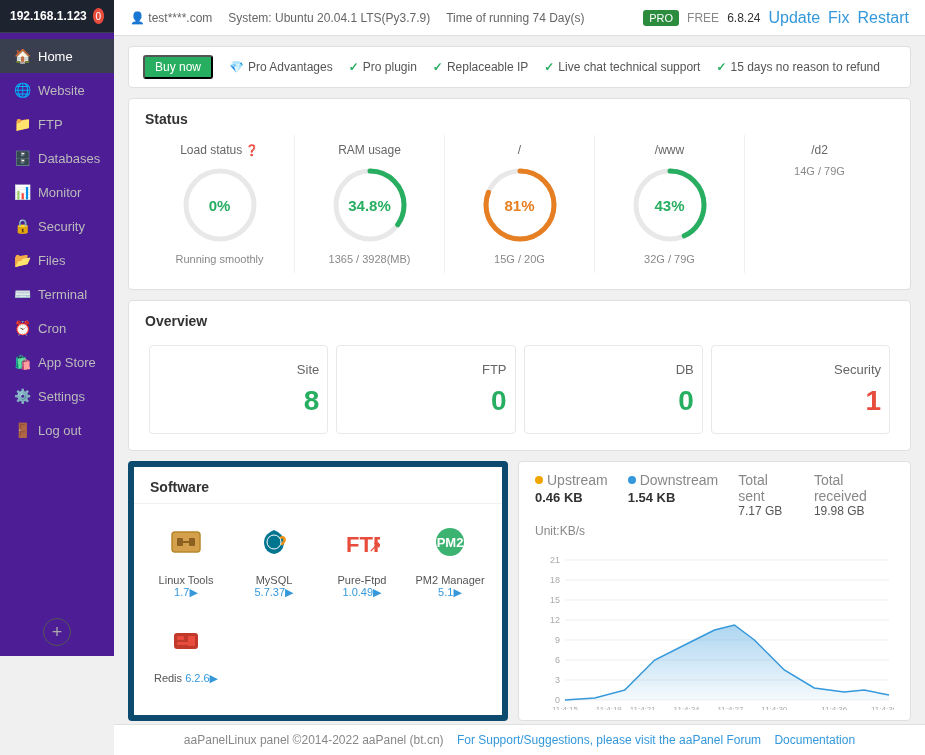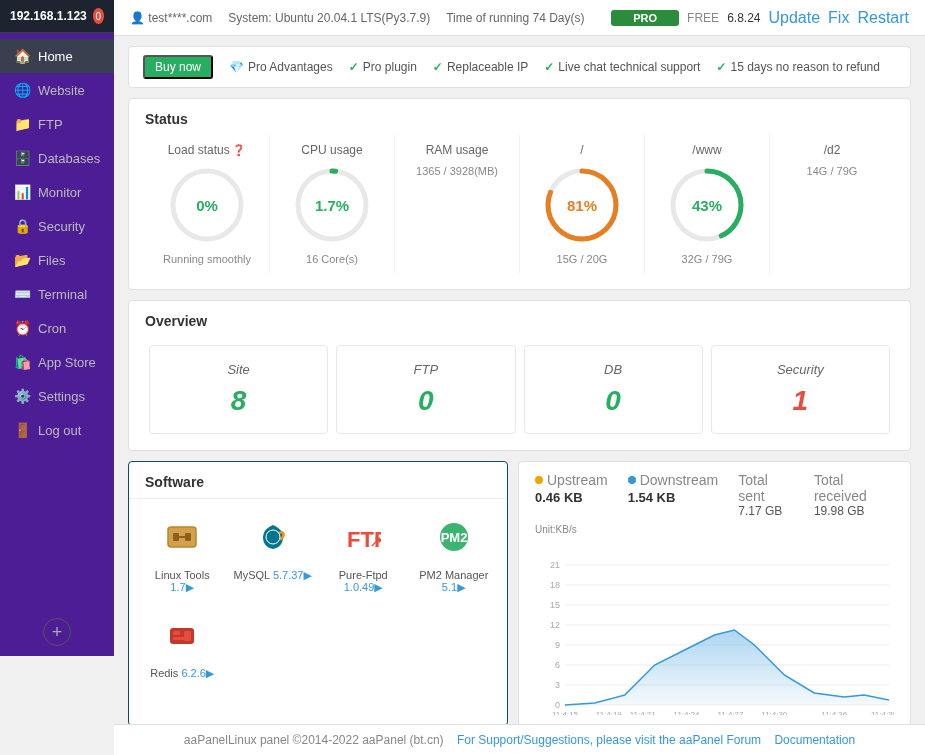--- a/index.html
+++ b/index.html
@@ -17,21 +17,21 @@
     .sidebar-add { text-align: center; padding: 10px; }
     .add-btn { width: 28px; height: 28px; border-radius: 50%; border: 1px solid #555; background: transparent; color: #aaa; font-size: 18px; cursor: pointer; display: flex; align-items: center; justify-content: center; margin: 0 auto; }
 
     
     .main { flex: 1; display: flex; flex-direction: column; overflow: hidden; }
 
     
     .topbar { background: #fff; border-bottom: 1px solid #e0e0e0; padding: 0 16px; height: 36px; display: flex; align-items: center; justify-content: space-between; font-size: 12px; color: #666; flex-shrink: 0; }
     .topbar-left { display: flex; align-items: center; gap: 16px; }
     .topbar-right { display: flex; align-items: center; gap: 8px; }
-    .pro-badge { background: #2c8c3e; color: #fff; padding: 2px 22px; border-radius: 3px; font-size: 11px; font-weight: bold; }
+    .pro-badge { background: #2c8c3e; color: #fff; padding: 2px 6px; border-radius: 3px; font-size: 11px; font-weight: normal; }
     .version { color: #333; font-weight: 500; }
     .link-btn { color: #3498db; cursor: pointer; font-size: 16px; }
 
     
     .content { flex: 1; overflow-y: auto; padding: 10px 14px; background: #f0f0f0; }
 
     
     .pro-banner { background: #fff; border: 1px solid #e0e0e0; border-radius: 4px; padding: 8px 14px; margin-bottom: 10px; display: flex; align-items: center; gap: 16px; font-size: 12px; }
     .buy-now { background: #27ae60; color: #fff; padding: 3px 10px; border-radius: 3px; font-size: 12px; cursor: pointer; white-space: nowrap; }
     .pro-item { color: #555; display: flex; align-items: center; gap: 4px; }
@@ -48,29 +48,29 @@
     .gauge-label { font-size: 12px; color: #666; margin-bottom: 8px; display: flex; align-items: center; justify-content: center; gap: 3px; }
     .info-icon { color: #aaa; font-size: 11px; }
     .gauge-container { position: relative; width: 80px; height: 80px; margin: 0 auto 8px; }
     .gauge-sub { font-size: 11px; color: #888; margin-top: 4px; }
 
     
     .gauge-svg { width: 80px; height: 80px; }
 
     
     .overview-cards { display: flex; gap: 0; padding: 8px 16px 16px; }
-    .ov-card { flex: 1; text-align: center; border: 1px solid #e8e8e8; border-radius: 4px; padding: 16px 8px; margin: 0 4px; font-style: italic; }
+    .ov-card { flex: 1; text-align: right; border: 1px solid #e8e8e8; border-radius: 4px; padding: 16px 8px; margin: 0 4px; }
     .ov-label { font-size: 13px; color: #666; margin-bottom: 8px; }
     .ov-value { font-size: 28px; font-weight: 600; }
     .ov-value.green { color: #27ae60; }
     .ov-value.red { color: #e74c3c; }
 
     
     .bottom-row { display: flex; gap: 10px; }
-    .software-panel { flex: 0 0 380px; background: #fff; border: 1px solid #0c4a6e; border-radius: 4px; }
+    .software-panel { flex: 0 0 380px; background: #fff; border: 6px solid #0c4a6e; border-radius: 4px; }
     .traffic-panel { flex: 1; background: #fff; border: 1px solid #e0e0e0; border-radius: 4px; }
 
     .panel-title { font-size: 14px; color: #333; font-weight: 600; padding: 12px 16px 8px; border-bottom: 1px solid #f0f0f0; }
 
     .software-grid { display: grid; grid-template-columns: repeat(4, 1fr); gap: 4px; padding: 10px; }
     .sw-item { text-align: center; padding: 10px 4px; cursor: pointer; }
     .sw-icon { font-size: 28px; margin-bottom: 6px; line-height: 1.2; }
     .sw-name { font-size: 11px; color: #555; }
     .sw-version { color: #3498db; font-size: 11px; }
 
@@ -83,21 +83,21 @@
 
     .traffic-stats { display: flex; gap: 20px; padding: 10px 16px 6px; }
     .stat-item { display: flex; flex-direction: column; }
     .stat-dot { display: inline-block; width: 8px; height: 8px; border-radius: 50%; margin-right: 4px; }
     .stat-label { font-size: 14px; color: #888; display: flex; align-items: center; }
     .stat-value { font-size: 13px; font-weight: 600; color: #333; margin-top: 2px; }
     .stat-value-sm { font-size: 12px; color: #555; }
 
     
     .chart-area { padding: 0 16px 10px; }
-    .chart-unit { font-size: 10px; color: #888; margin-bottom: 20px; }
+    .chart-unit { font-size: 12px; color: #888; margin-bottom: 12px; }
 
     
     .footer { background: #fff; border-top: 1px solid #e0e0e0; padding: 8px 16px; text-align: center; font-size: 12px; color: #888; flex-shrink: 0; }
     .footer a { color: #3498db; cursor: pointer; }
 
     
     .gauge-center-text { position: absolute; top: 50%; left: 50%; transform: translate(-50%, -50%); font-size: 15px; font-weight: 600; }
   </style>
 </head>
 <body>
@@ -220,34 +220,28 @@
         <svg class="gauge-svg" viewBox="0 0 80 80">
           <circle cx="40" cy="40" r="34" fill="none" stroke="#e8e8e8" stroke-width="5"></circle>
           <circle cx="40" cy="40" r="34" fill="none" stroke="#27ae60" stroke-width="5" stroke-dasharray="213.62830044410595" stroke-dashoffset="213.62830044410595" transform="rotate(-90 40 40)" stroke-linecap="round"></circle>
         </svg>
         <div class="gauge-center-text" style="color:#27ae60">0%</div>
       </div>
       <div class="gauge-sub">Running smoothly</div>
     </div>
           <div class="gauge-item">
       <div class="gauge-label">
-        CPU usage
+        RAM usage
       </div>
       <div class="gauge-container">
         <svg class="gauge-svg" viewBox="0 0 80 80">
           <circle cx="40" cy="40" r="34" fill="none" stroke="#e8e8e8" stroke-width="5"></circle>
-          <circle cx="40" cy="40" r="34" fill="none" stroke="#27ae60" stroke-width="5" stroke-dasharray="213.62830044410595" stroke-dashoffset="209.99661933655614" transform="rotate(-90 40 40)" stroke-linecap="round"></circle>
+          <circle cx="40" cy="40" r="34" fill="none" stroke="#27ae60" stroke-width="5" stroke-dasharray="213.62830044410595" stroke-dashoffset="139.28565188955707" transform="rotate(-90 40 40)" stroke-linecap="round"></circle>
         </svg>
-        <div class="gauge-center-text" style="color:#27ae60">1.7%</div>
-      </div>
-      <div class="gauge-sub">16 Core(s)</div>
-    </div>
-          <div class="gauge-item">
-      <div class="gauge-label">
-        RAM usage
+        <div class="gauge-center-text" style="color:#27ae60">34.8%</div>
       </div>
       <div class="gauge-sub">1365 / 3928(MB)</div>
     </div>
           <div class="gauge-item">
       <div class="gauge-label">
         /
       </div>
       <div class="gauge-container">
         <svg class="gauge-svg" viewBox="0 0 80 80">
           <circle cx="40" cy="40" r="34" fill="none" stroke="#e8e8e8" stroke-width="5"></circle>

